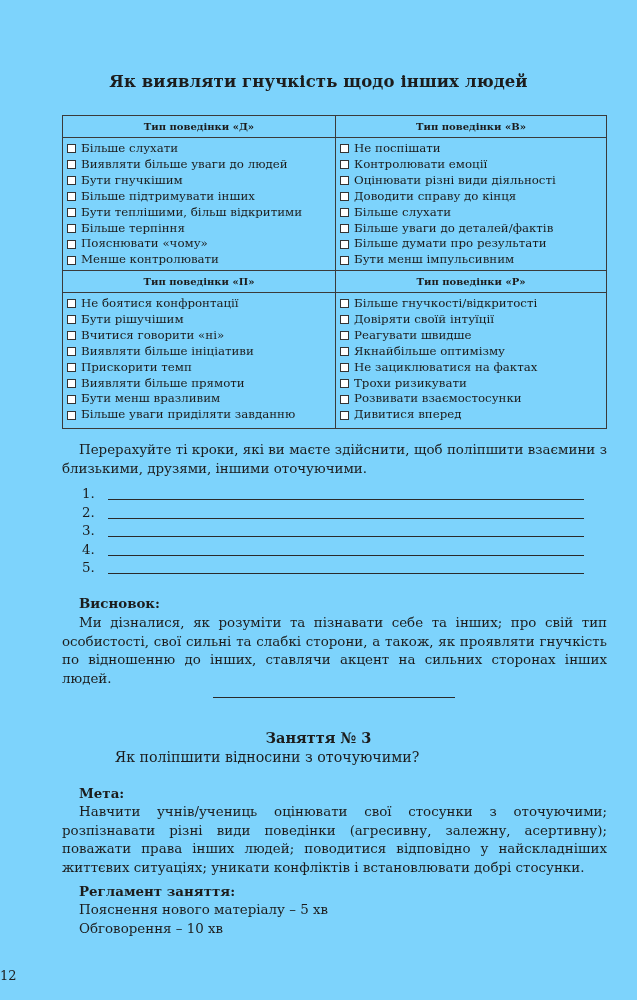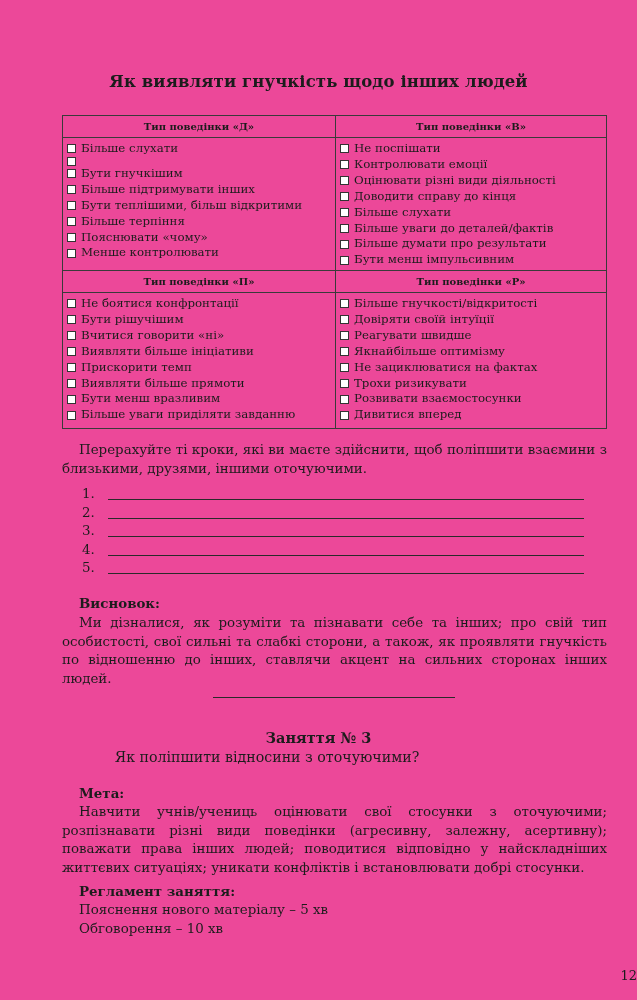--- a/index.html
+++ b/index.html
@@ -12,21 +12,21 @@
       height: 1000px;
       position: relative;
       overflow: hidden;
       font-family: "DejaVu Serif", "Liberation Serif", serif;
       color: #1c1c1c;
     }
     .page {
       position: absolute;
       left: 0; top: 0;
       width: 637px; height: 1000px;
-      background: #ec4899;
+      background: #7dd3fc;
     }
     .abs { position: absolute; }
 
     .title {
       top: 72px;
       left: 0;
       width: 637px;
       text-align: center;
       font-weight: bold;
       font-size: 16.5px;
@@ -145,41 +145,42 @@
 
     .plain-line {
       left: 79px;
       font-size: 13.4px;
     }
 
     .page-num {
       top: 968px;
       left: 0;
       width: 637px;
-      text-align: right;
+      text-align: left;
       font-size: 13px;
     }
   </style>
 </head>
 <body>
 
 <div class="page">
 
   <div class="abs title">Як виявляти гнучкість щодо інших людей</div>
 
   <div class="abs grid">
     <div class="cell c0 r0">
       <div class="cell-head">Тип поведінки «Д»</div>
       <ul class="cell-list">
         <li class="cell-item">
             <span class="checkbox"></span>
             <span>Більше слухати</span>
           </li>
         <li class="cell-item">
             <span class="checkbox"></span>
+            <span>Виявляти більше уваги до людей</span>
           </li>
         <li class="cell-item">
             <span class="checkbox"></span>
             <span>Бути гнучкішим</span>
           </li>
         <li class="cell-item">
             <span class="checkbox"></span>
             <span>Більше підтримувати інших</span>
           </li>
         <li class="cell-item">

